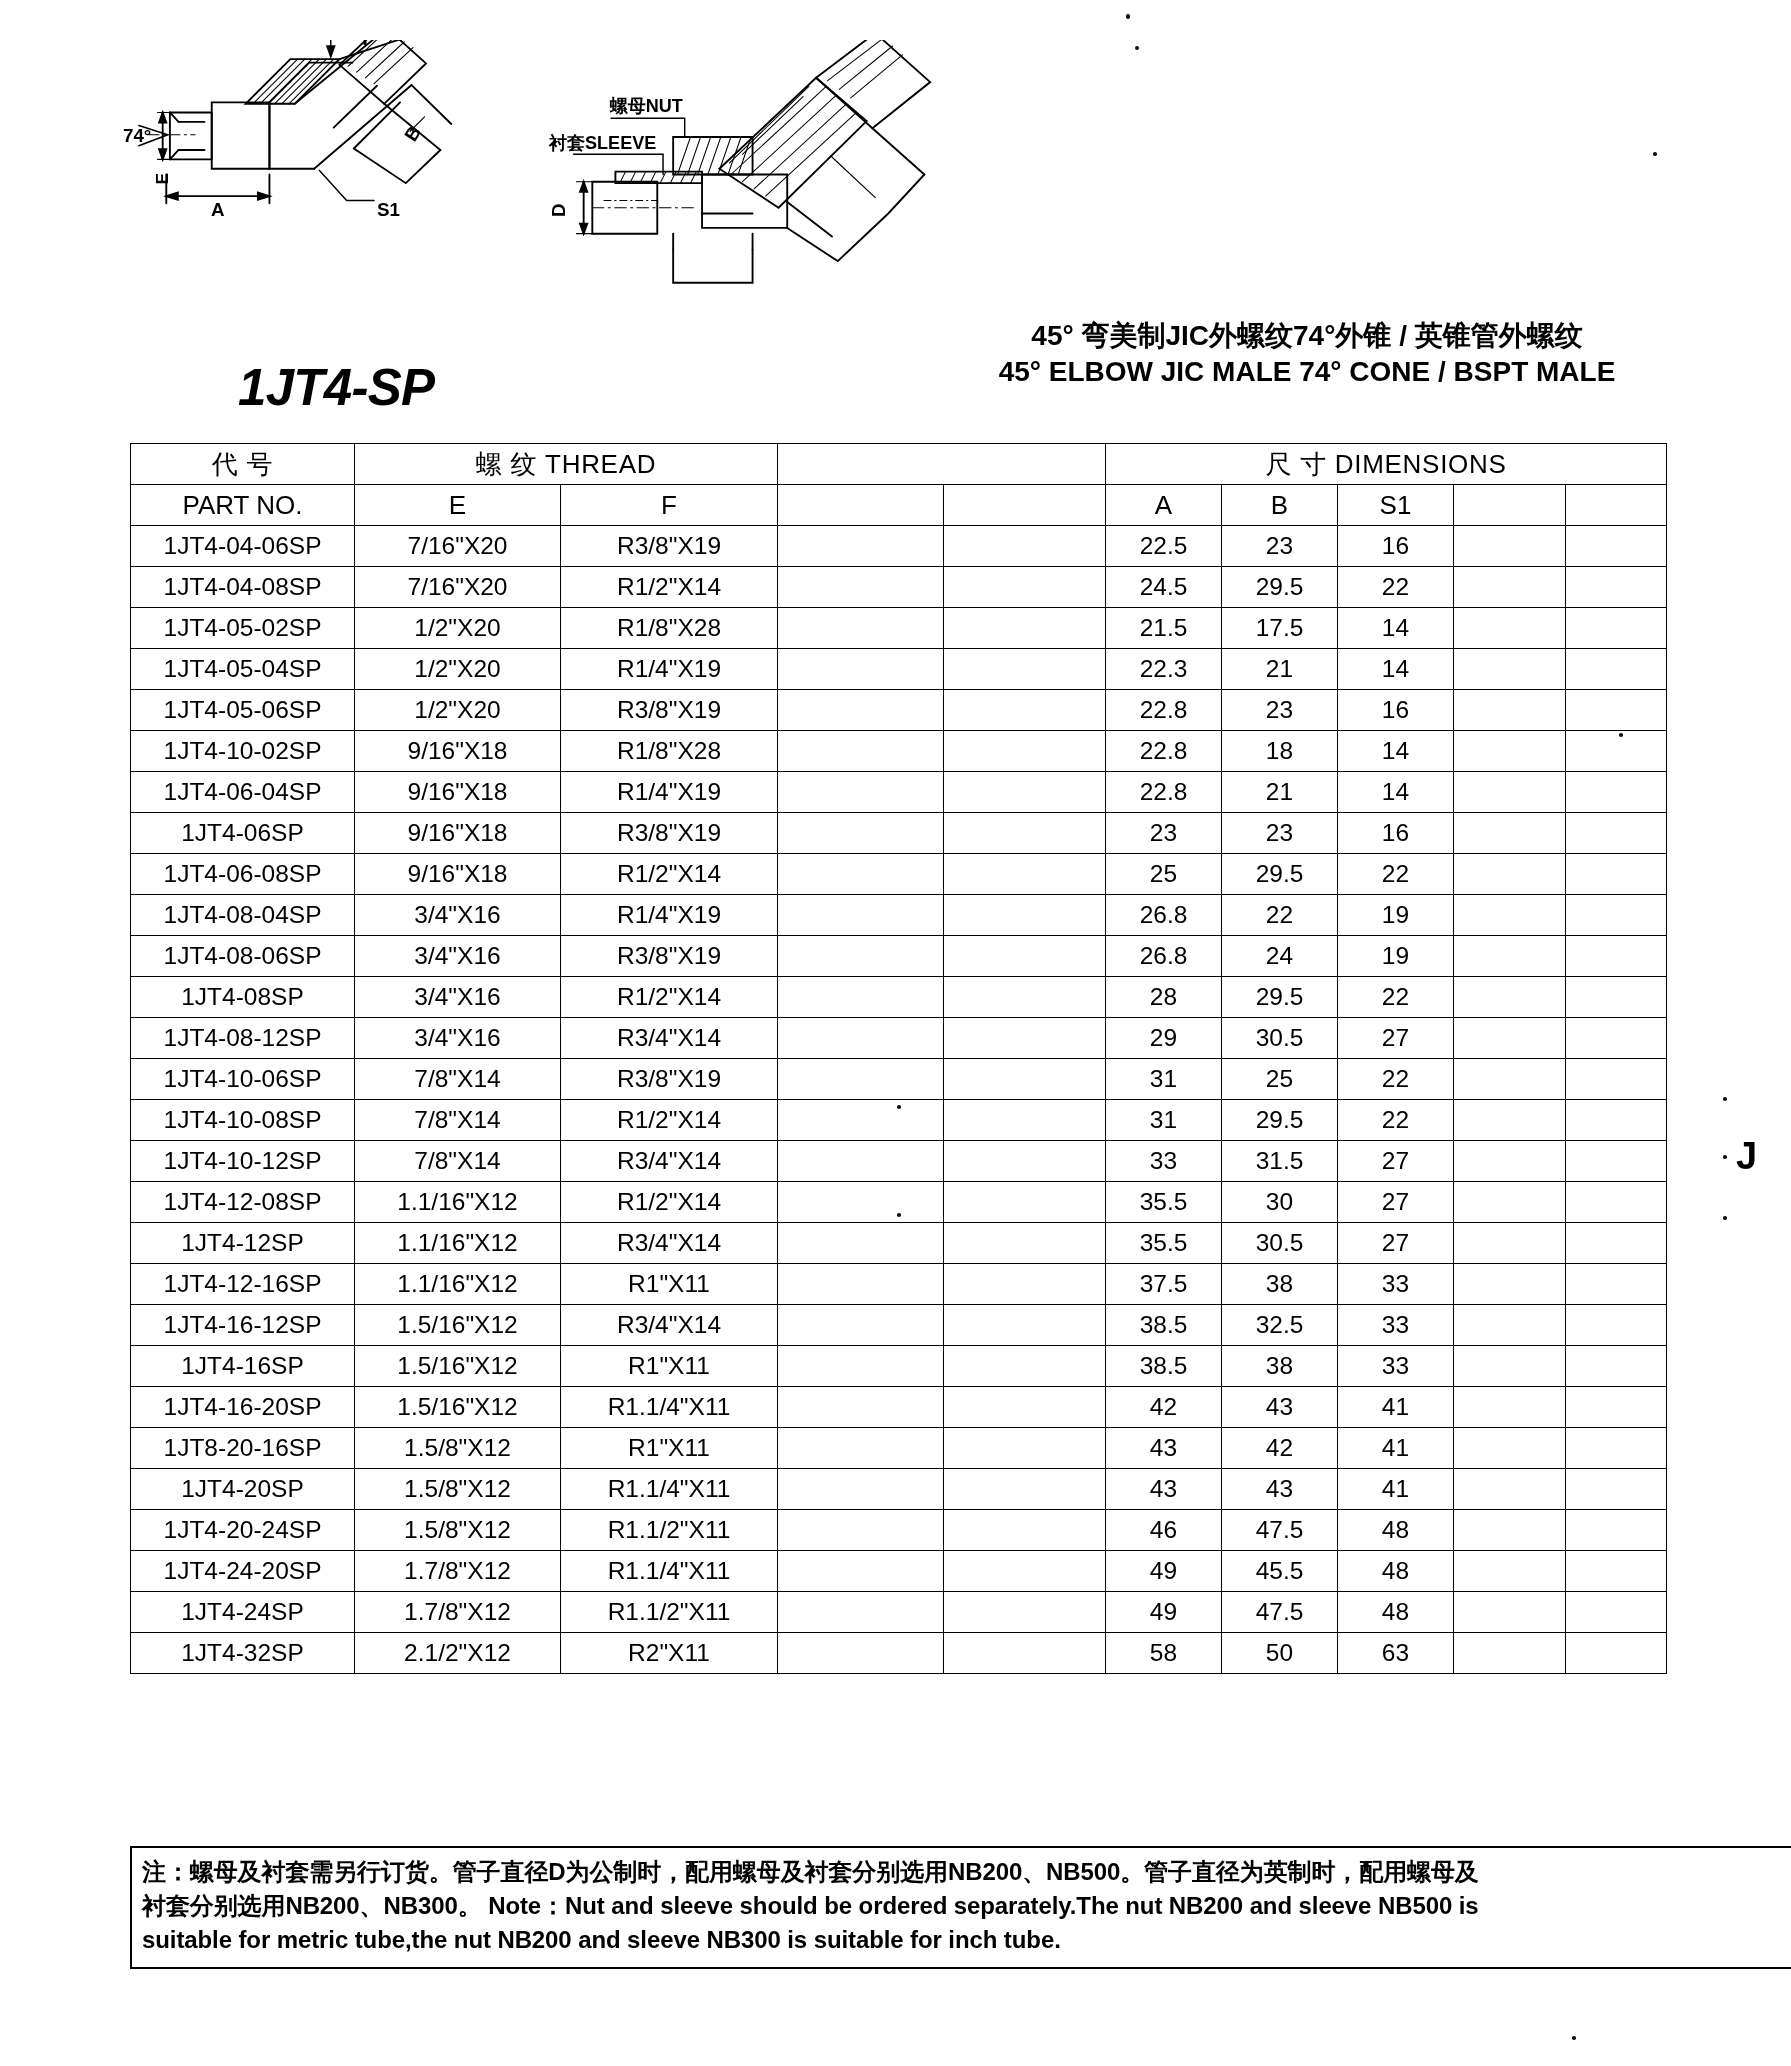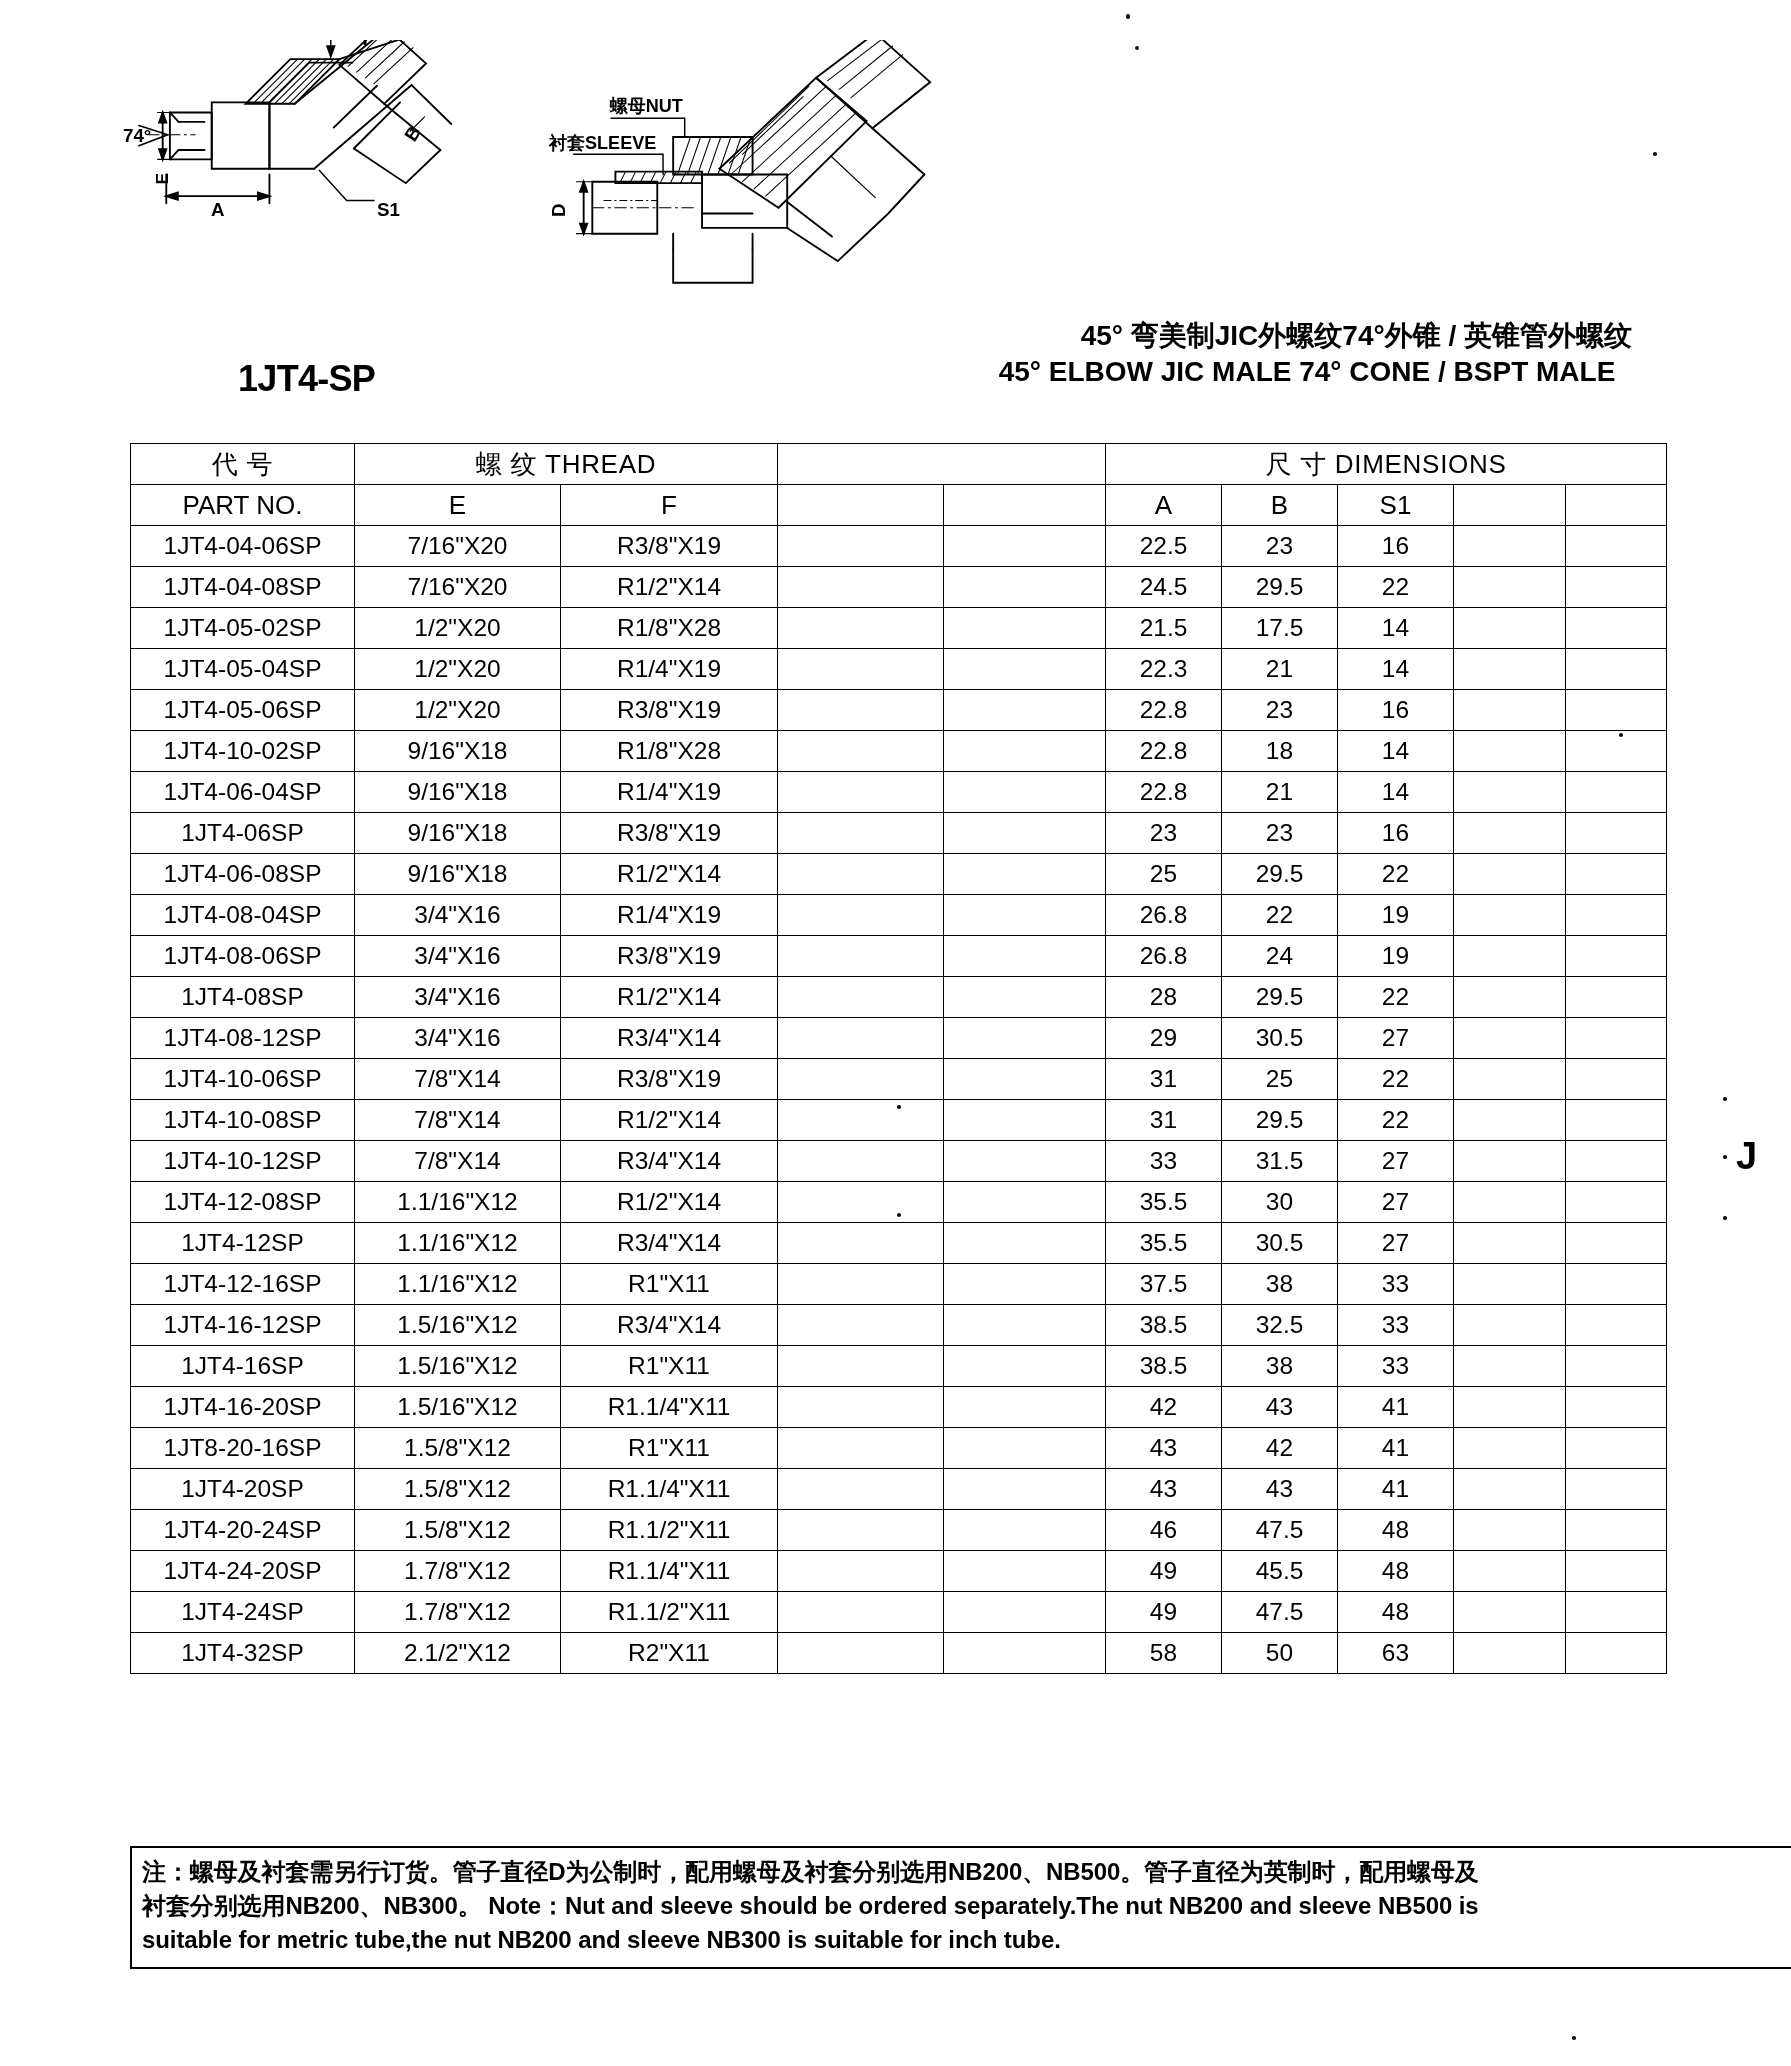--- a/index.html
+++ b/index.html
@@ -29,38 +29,38 @@
 
   
   #title-block {
     position: absolute;
     left: 0; top: 318px;
     width: 1791px; height: 116px;
   }
   #part-family-title {
     position: absolute;
     left: 238px; top: 40px;
-    font-size: 36px;
+    font-size: 51px;
     font-weight: bold;
     letter-spacing: -0.7px;
     white-space: nowrap;
+    font-style: italic;
   }
   #title-cn-en {
     position: absolute;
     left: 982px; top: 0px;
     width: 650px;
     text-align: center;
   }
   #title-cn {
     font-size: 28px;
     font-weight: bold;
     letter-spacing: 0px;
     white-space: nowrap;
     line-height: 1.25;
-    text-align: right;
   }
   #title-en {
     font-size: 28px;
     font-weight: bold;
     white-space: nowrap;
     line-height: 1.35;
   }
 
   
   #spec-table-wrap {

